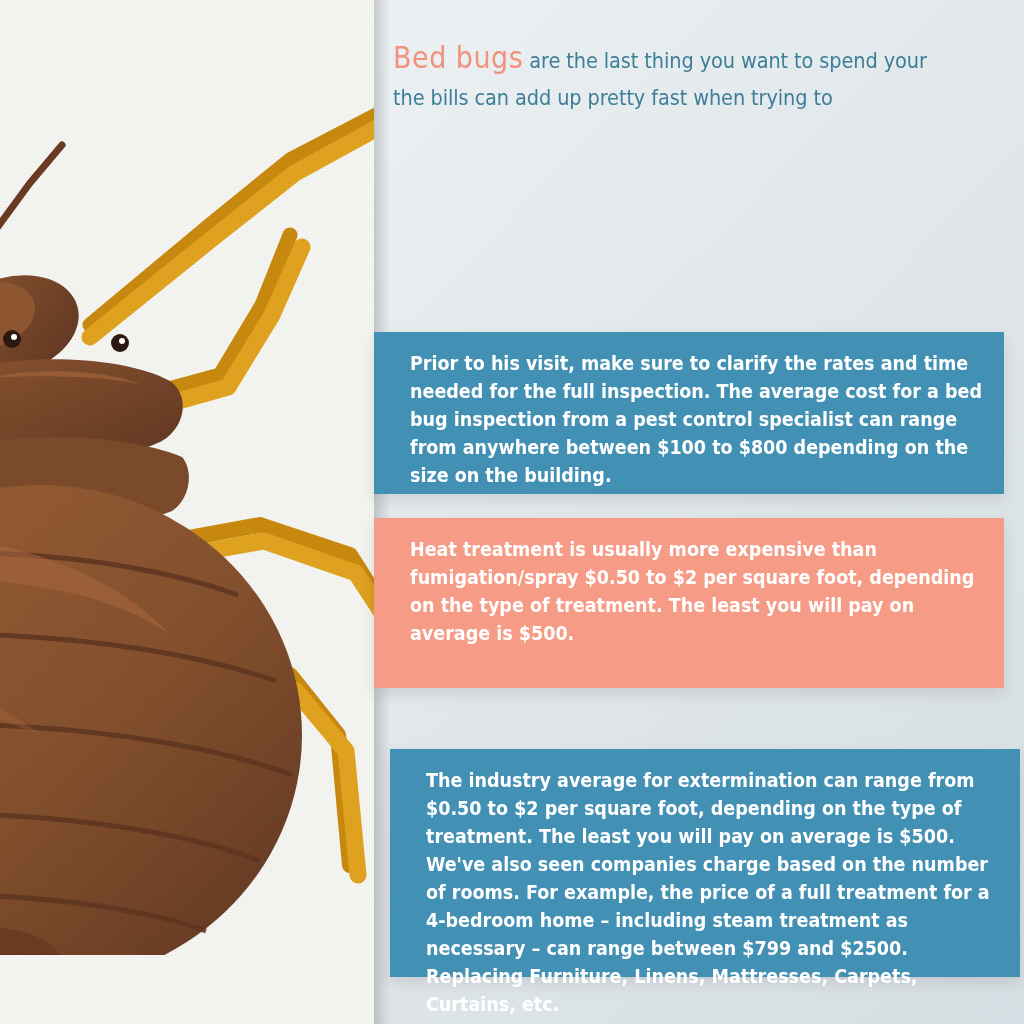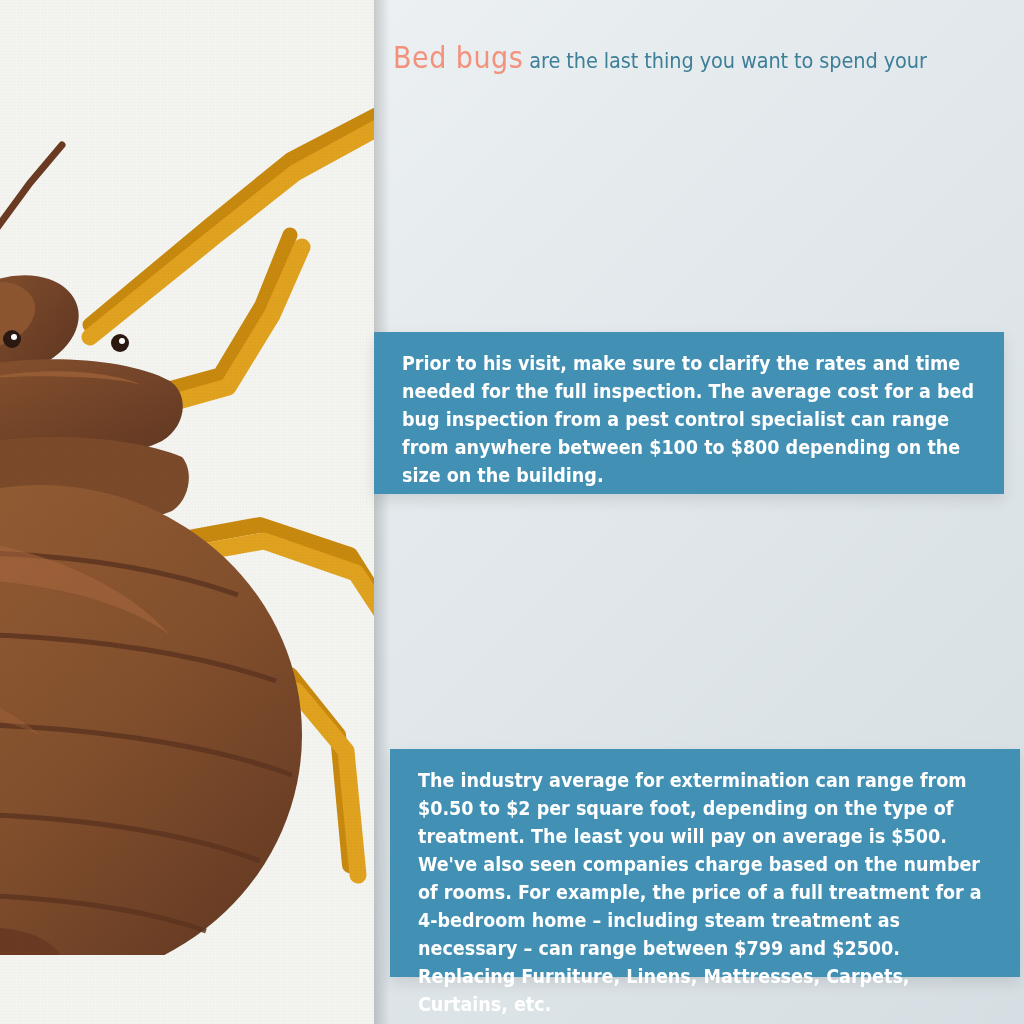--- a/index.html
+++ b/index.html
@@ -103,21 +103,21 @@
     color: #f2917c;
     font-size: 31px;
     letter-spacing: 0.5px;
   }
 
   .card {
     position: absolute;
     left: -18px;
     width: 630px;
     box-sizing: border-box;
-    padding: 18px 22px 16px 28px;
+    padding: 18px 22px 16px 36px;
     color: #ffffff;
     font-family: "DejaVu Sans Condensed", "Liberation Sans Narrow", "Liberation Sans", sans-serif;
     font-weight: bold;
     font-size: 19.5px;
     line-height: 28px;
     box-shadow: 0 6px 14px rgba(0,0,0,0.10);
   }
   .card.blue  { background: #4290b4; }
   .card.peach { background: #f69b85; }
 
@@ -209,26 +209,30 @@
     </div>
   </div>
   <div class="panel-shadow"></div>
 
   <div class="content">
 
     <div class="intro">
       <p>
         <span class="hl">Bed bugs</span><span> are the last thing you want to spend your</span>
       </p>
+      <p>the bills can add up pretty fast when trying to</p>
     </div>
 
 
     <div class="card blue" id="card-1">
       <span>Prior to his visit, make sure to clarify the rates and time needed for the full inspection. The average cost for a bed bug inspection from a pest control specialist can range from anywhere between $100 to $800 depending on the size on the building.</span>
     </div>
 
+    <div class="card peach" id="card-2">
+      <span>Heat treatment is usually more expensive than fumigation/spray $0.50 to $2 per square foot, depending on the type of treatment. The least you will pay on average is $500.</span>
+    </div>
 
     <div class="card blue" id="card-3">
       <span>The industry average for extermination can range from $0.50 to $2 per square foot, depending on the type of treatment. The least you will pay on average is $500. We've also seen companies charge based on the number of rooms. For example, the price of a full treatment for a 4-bedroom home – including steam treatment as necessary – can range between $799 and $2500. Replacing Furniture, Linens, Mattresses, Carpets, Curtains, etc.</span>
     </div>
 
   </div>
 </div>
 
 </body></html>

